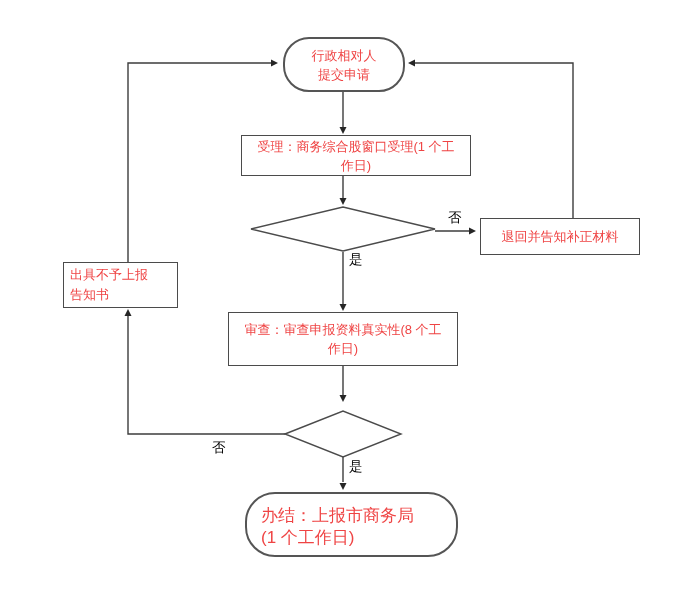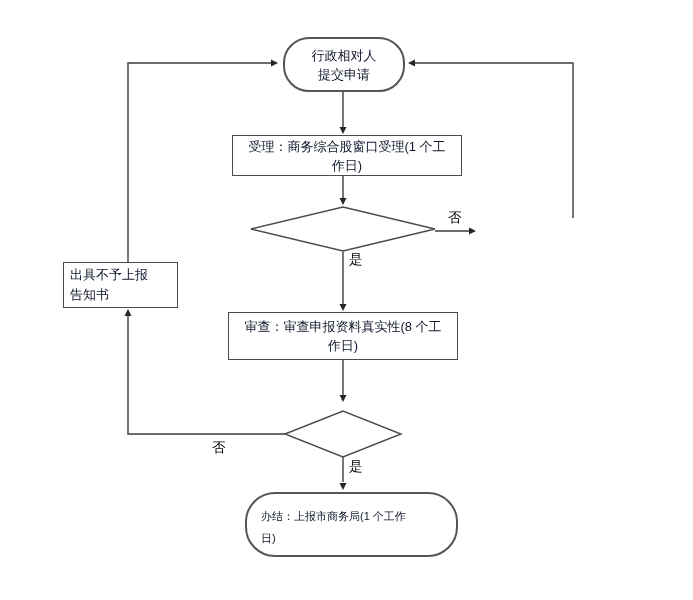--- a/index.html
+++ b/index.html
@@ -7,38 +7,38 @@
     position:relative;
     width:693px;height:600px;
     background:#ffffff;
     font-family:"Liberation Sans",sans-serif;
     color:#000;
     overflow:hidden;
   }
   svg.connectors{position:absolute;left:0;top:0;width:693px;height:600px;}
   .node{
     position:absolute;box-sizing:border-box;background:#fff;
-    font-size:13px;line-height:19px;color:#0f172a;
+    font-size:13px;line-height:19px;color:#ef4444;
   }
   .rect{border:1.5px solid #4b4b4b;}
   .stadium{border:2px solid #555;}
   .center{display:flex;align-items:center;justify-content:center;text-align:center;}
   .left{display:flex;align-items:center;text-align:left;}
   .prelines{white-space:pre-line;}
   .cjkwrap{word-break:break-all;}
   .edge-label{
     position:absolute;font-size:13.5px;line-height:15px;color:#000;background:transparent;
   }
   
   .n-start{left:283px;top:37px;width:122px;height:55px;border-radius:26px;}
-  .n-accept{left:232px;top:135px;width:230px;height:41px;padding:0 10px;}
+  .n-accept{left:241px;top:135px;width:230px;height:41px;padding:0 10px;}
   .n-return{left:480px;top:218px;width:160px;height:37px;}
   .n-noreport{left:63px;top:262px;width:115px;height:46px;padding:2px 21px 2px 6px;line-height:20px;display:flex;align-items:center;}
-  .n-review{left:228px;top:312px;width:230px;height:48px;padding:0 10px;}
-  .n-end{left:245px;top:492px;width:213px;height:65px;border-radius:30px;padding:4px 36px 0 14px;font-size:11px;line-height:22px;}
+  .n-review{left:228px;top:312px;width:230px;height:54px;padding:0 10px;}
+  .n-end{left:245px;top:492px;width:213px;height:65px;border-radius:30px;padding:4px 36px 0 14px;font-size:17px;line-height:22px;}
   .d1-text{left:251px;top:208px;width:184px;height:42px;background:transparent;}
   .d2-text{left:285px;top:412px;width:116px;height:44px;background:transparent;letter-spacing:-1px;}
   .lbl-yes1{left:349px;top:252px;}
   .lbl-no1{left:448px;top:210px;}
   .lbl-yes2{left:349px;top:459px;}
   .lbl-no2{left:212px;top:440px;}
 </style>
 </head>
 <body>
 
@@ -72,20 +72,21 @@
       <polygon points="285,434 343,411 401,434 343,457"></polygon>
     </g>
   </svg>
 
   <div class="node stadium center prelines n-start">行政相对人
 提交申请</div>
 
   <div class="node rect center cjkwrap n-accept">受理：商务综合股窗口受理(1 个工作日)</div>
 
 
+  <div class="node rect center n-return">退回并告知补正材料</div>
 
   <div class="node rect cjkwrap n-noreport">出具不予上报告知书</div>
 
   <div class="node rect center cjkwrap n-review">审查：审查申报资料真实性(8 个工作日)</div>
 
 
   <div class="node stadium left cjkwrap n-end">办结：上报市商务局(1 个工作日)</div>
 
   <div class="edge-label lbl-yes1">是</div>
 

